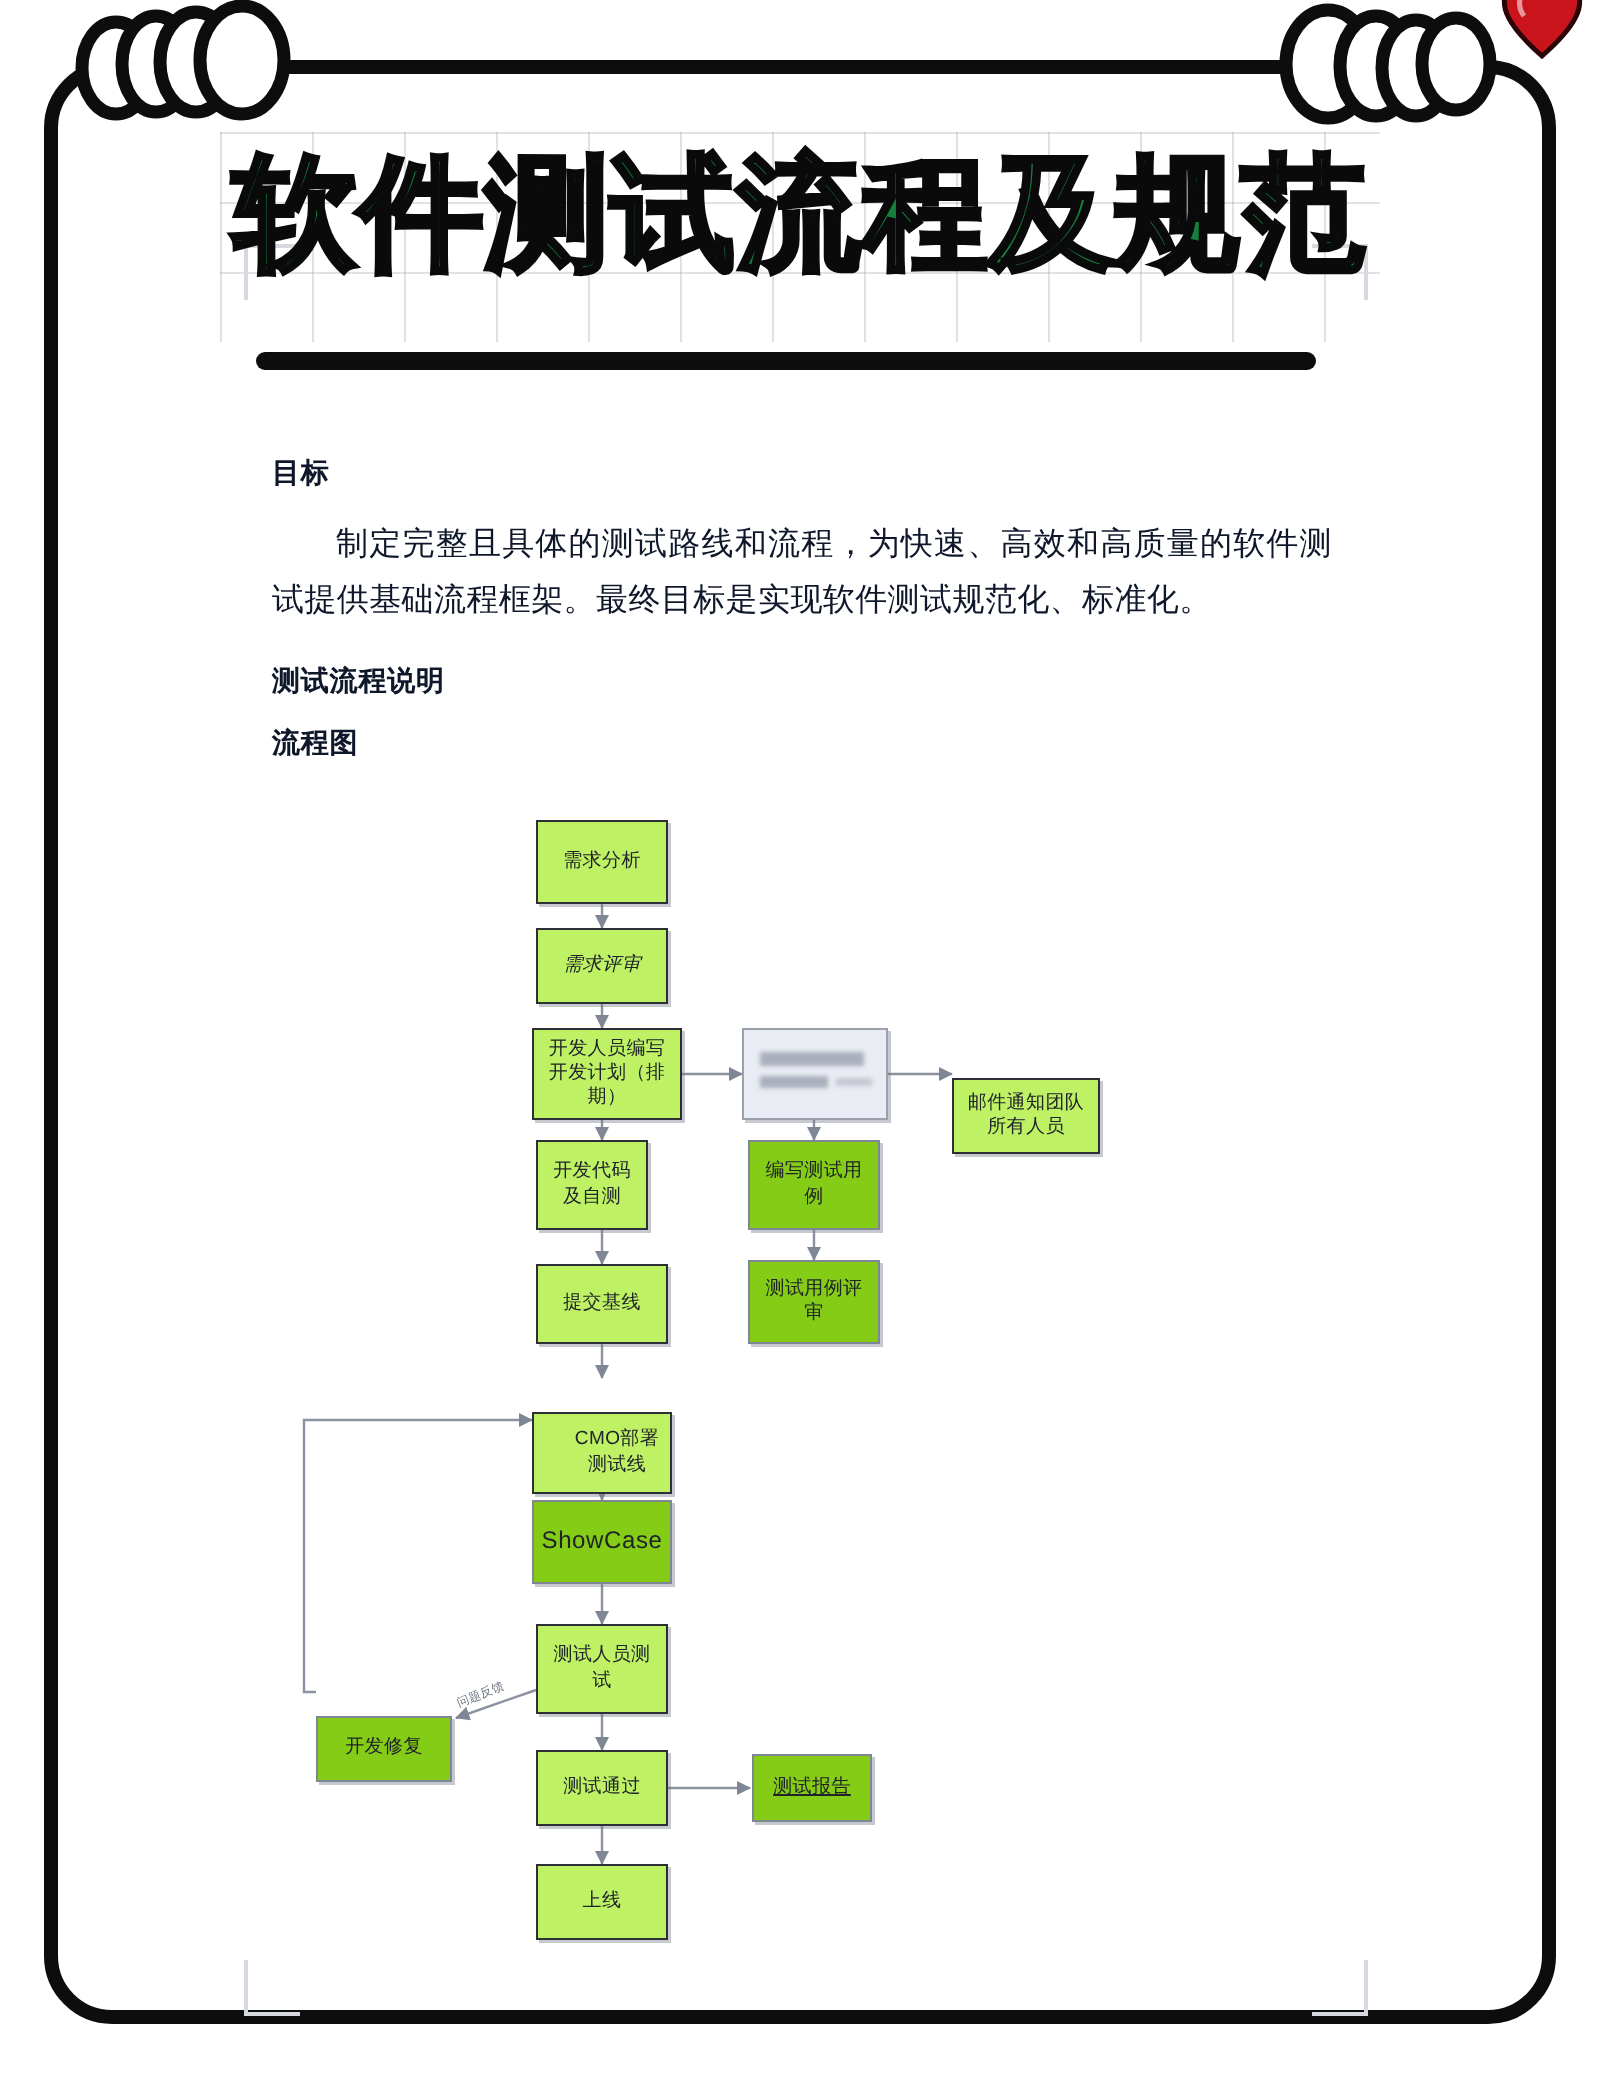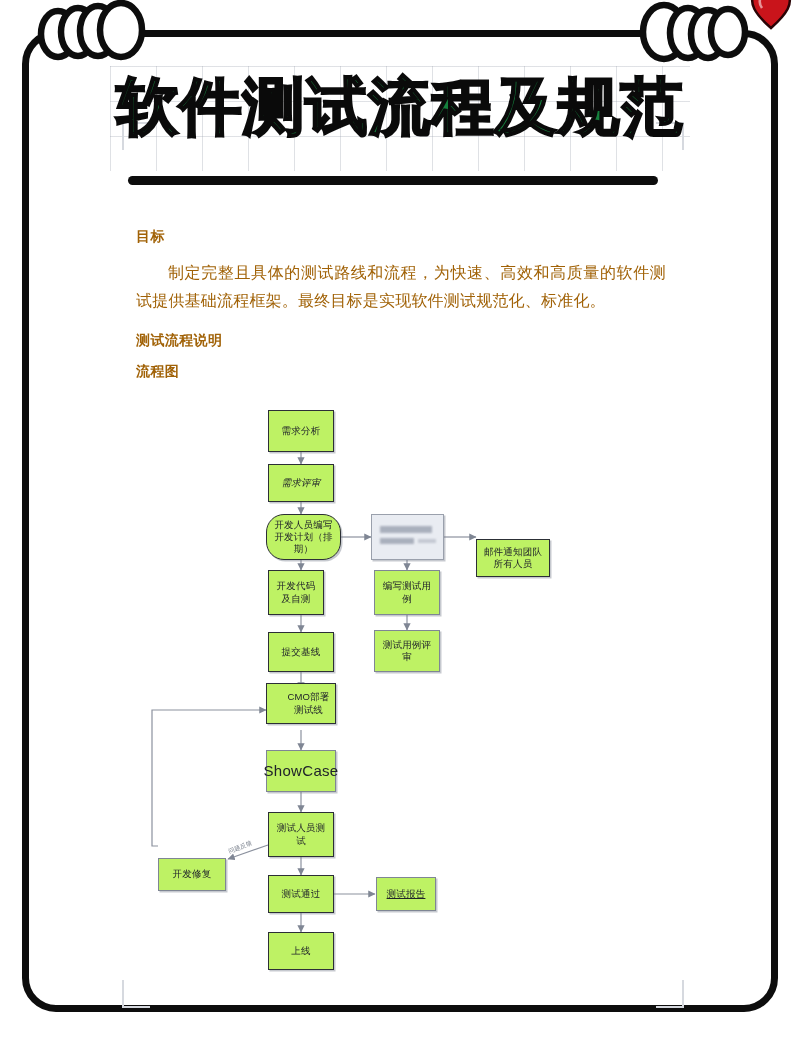--- a/index.html
+++ b/index.html
@@ -100,21 +100,21 @@
     z-index: 3;
   }
 
   
   #body-copy {
     position: absolute;
     left: 136px;
     top: 228px;
     width: 530px;
     z-index: 3;
-    color: #a16207;
+    color: #0f172a;
   }
   .sec-heading {
     font-size: 14px;
     font-weight: bold;
     margin: 0 0 13px 0;
     letter-spacing: .4px;
   }
   .sec-para {
     font-size: 16px;
     line-height: 1.78;
@@ -145,24 +145,24 @@
     text-align: center;
     font-size: 9.5px;
     line-height: 1.28;
     color: #20232a;
     padding: 2px 3px;
     letter-spacing: .2px;
     box-shadow: 1.5px 1.5px 0 rgba(120,126,140,.42);
   }
   .fc-box.soft {
     border: 1.1px solid #7f8694;
-    background: #bef264;
+    background: #84cc16;
   }
   .fc-box.latin {
-    font-size: 15px;
+    font-size: 12px;
     letter-spacing: .3px;
   }
   
   #box-redacted {
     position: absolute;
     box-sizing: border-box;
     border: 1.4px solid #9aa0ac;
     background: #e9ecf2;
     box-shadow: 1.5px 1.5px 0 rgba(120,126,140,.42);
     overflow: hidden;
@@ -261,39 +261,39 @@
       <path d="M158 846 L152 846 L152 710 L266 710"></path>
     </g>
   </svg>
 
   <div class="edge-label" style="left:228px; top:843px;">问题反馈</div>
 
   <div class="fc-box" style="left:268px; top:410px; width:66px; height:42px;">需求分析</div>
 
   <div class="fc-box" style="left:268px; top:464px; width:66px; height:38px;font-style:italic;">需求评审</div>
 
-  <div class="fc-box" style="left:266px; top:514px; width:75px; height:46px;border-radius:18px;">开发人员编写开发计划（排期）</div>
+  <div class="fc-box" style="left:266px; top:514px; width:75px; height:46px;">开发人员编写开发计划（排期）</div>
 
   <div id="box-redacted" style="left:371px; top:514px; width:73px; height:46px;">
     <div class="blur-row" style="left:8px;  top:11px; width:52px; height:7px;"></div>
     <div class="blur-row" style="left:8px;  top:23px; width:34px; height:6px;"></div>
     <div class="blur-row" style="left:46px; top:24px; width:18px; height:4px; opacity:.5;"></div>
   </div>
 
   <div class="fc-box" style="left:476px; top:539px; width:74px; height:38px;">邮件通知团队所有人员</div>
 
   <div class="fc-box" style="left:268px; top:570px; width:56px; height:45px;">开发代码及自测</div>
 
   <div class="fc-box soft" style="left:374px; top:570px; width:66px; height:45px;">编写测试用例</div>
 
   <div class="fc-box" style="left:268px; top:632px; width:66px; height:40px;">提交基线</div>
 
   <div class="fc-box soft" style="left:374px; top:630px; width:66px; height:42px;">测试用例评审</div>
 
-  <div class="fc-box" style="left:266px; top:683px; width:70px; height:41px;padding-left:18px;">CMO部署测试线</div>
+  <div class="fc-box" style="left:266px; top:706px; width:70px; height:41px;padding-left:18px;">CMO部署测试线</div>
 
   <div class="fc-box latin soft" style="left:266px; top:750px; width:70px; height:42px;">ShowCase</div>
 
   <div class="fc-box" style="left:268px; top:812px; width:66px; height:45px;">测试人员测试</div>
 
   <div class="fc-box soft" style="left:158px; top:843px; width:68px; height:33px;margin-top:15px;">开发修复</div>
 
   <div class="fc-box" style="left:268px; top:875px; width:66px; height:38px;">测试通过</div>
 
   <div class="fc-box soft" style="left:376px; top:877px; width:60px; height:34px;text-decoration:underline;">测试报告</div>

